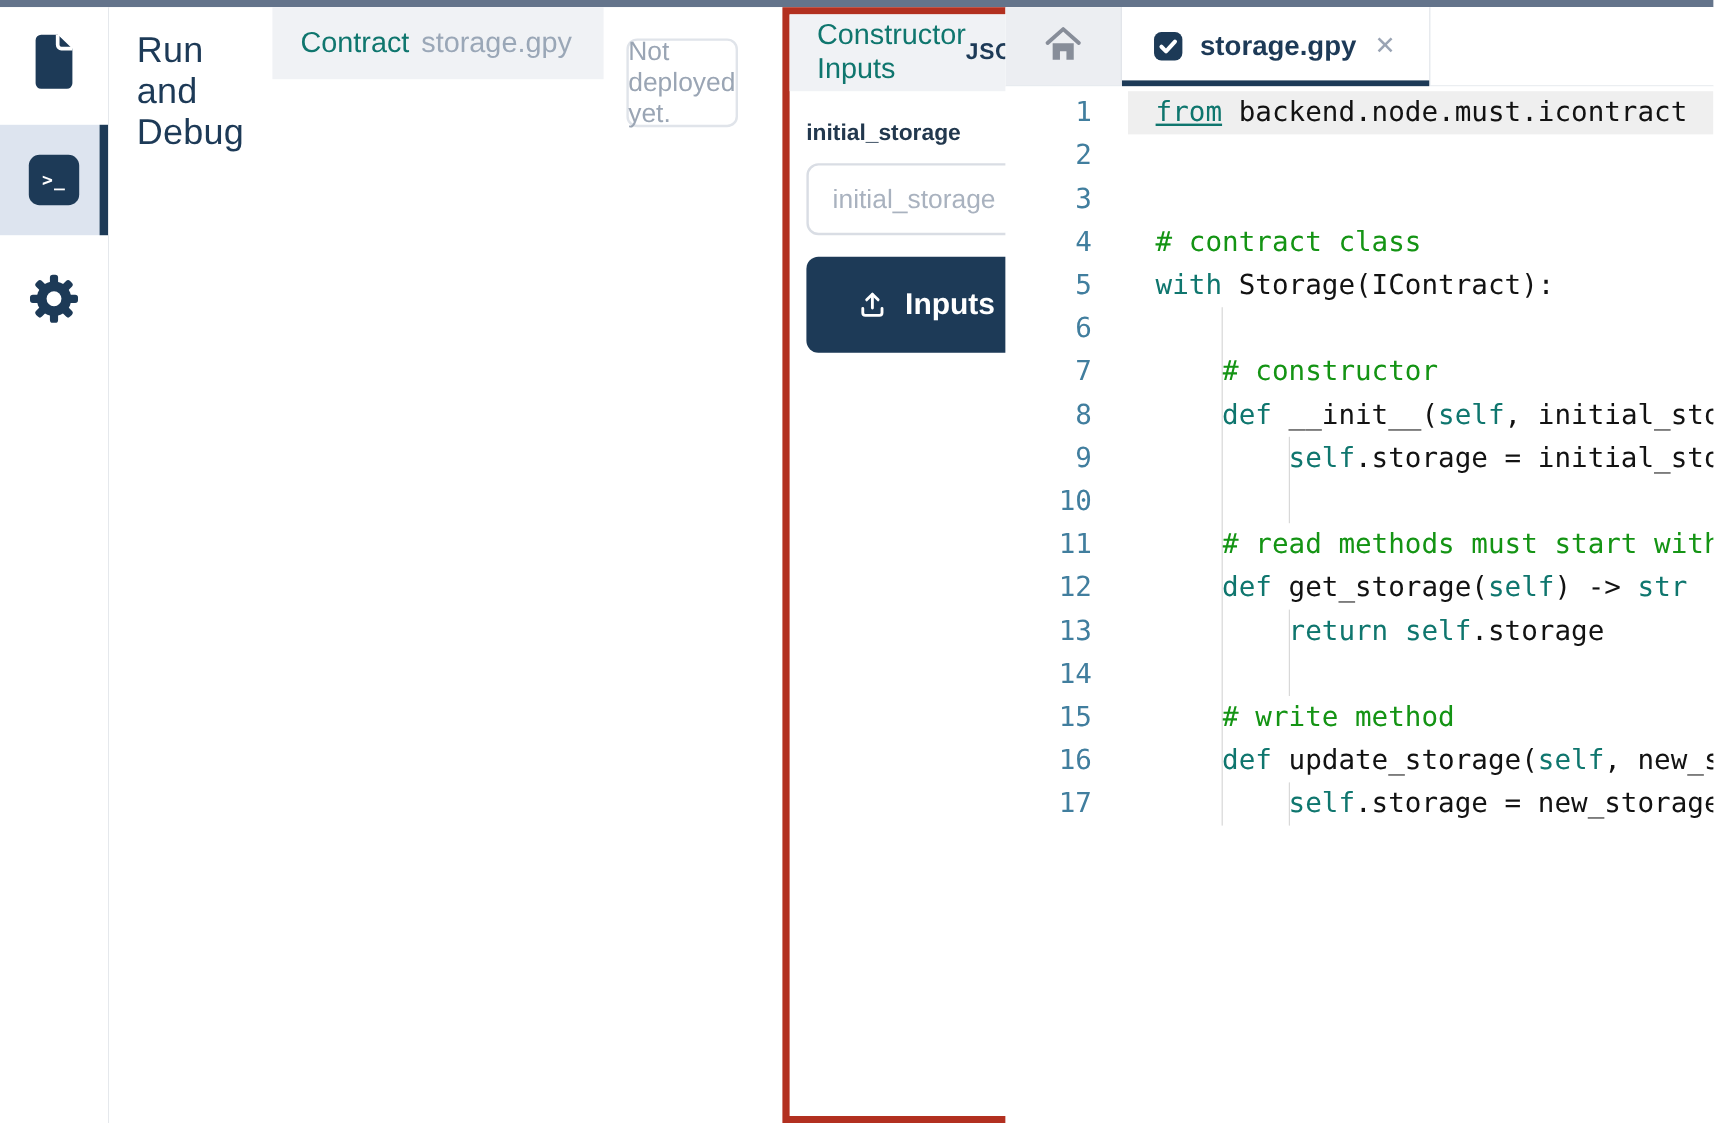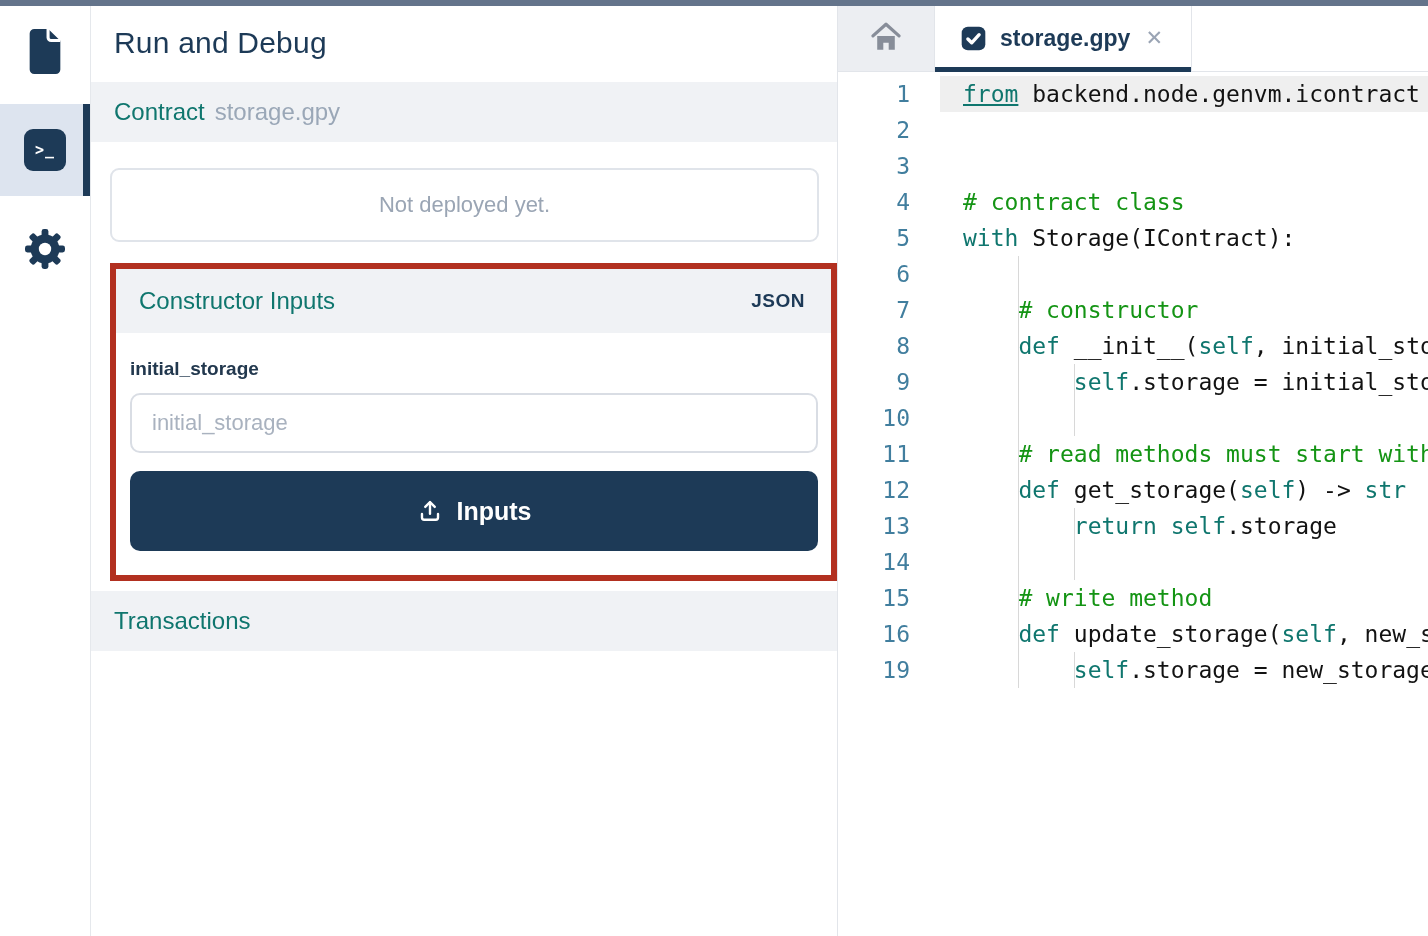--- a/index.html
+++ b/index.html
@@ -32,21 +32,21 @@
     display: flex; align-items: center; justify-content: center;
   }
   .term-glyph {
     color: #fff; font-family: "DejaVu Sans Mono", monospace;
     font-weight: 700; font-size: 15px; letter-spacing: 1px; line-height: 1;
   }
 
   
   .run-panel {
     width: 747px; flex: none; background: #ffffff; border-right: 1px solid #e2e5ea;
-    display: flex; flex-direction: column;
+    display: flex; flex-direction: row;
   }
   .panel-title {
     font-size: 30px; font-weight: 500; color: #1d3a57;
     padding: 20px 24px 22px 23px; letter-spacing: 0.2px;
   }
   .band {
     background: #f0f2f5; height: 60px; display: flex; align-items: center;
     padding: 0 26px 0 23px; flex: none;
   }
   .band-title { font-size: 24px; font-weight: 500; color: #0f766e; }
@@ -231,34 +231,34 @@
     </div>
 
     <div class="code-area">
       <div class="guides">
           <div class="iguide" style="left: 180.4px; top: 180px; height: 432px;"></div>
           <div class="iguide" style="left: 235.8px; top: 288px; height: 72px;"></div>
           <div class="iguide" style="left: 235.8px; top: 432px; height: 72px;"></div>
           <div class="iguide" style="left: 235.8px; top: 576px; height: 36px;"></div>
         </div>
       <div id="code-lines">
-          <div class="code-line hl"><span class="gutter">1</span><span class="code-text"><span class="tok-k tok-u">from</span><span class="tok-p"> backend.node.genvm.icontract</span></span></div>
+          <div class="code-line hl"><span class="gutter">1</span><span class="code-text"><span class="tok-k tok-u">from</span><span class="tok-p"> backend.node.must.icontract</span></span></div>
           <div class="code-line"><span class="gutter">2</span><span class="code-text"></span></div>
           <div class="code-line"><span class="gutter">3</span><span class="code-text"></span></div>
           <div class="code-line"><span class="gutter">4</span><span class="code-text"><span class="tok-c"># contract class</span></span></div>
           <div class="code-line"><span class="gutter">5</span><span class="code-text"><span class="tok-k">with</span><span class="tok-p"> Storage(IContract):</span></span></div>
           <div class="code-line"><span class="gutter">6</span><span class="code-text"></span></div>
           <div class="code-line"><span class="gutter">7</span><span class="code-text"><span class="tok-p">    </span><span class="tok-c"># constructor</span></span></div>
           <div class="code-line"><span class="gutter">8</span><span class="code-text"><span class="tok-p">    </span><span class="tok-k">def</span><span class="tok-p"> __init__(</span><span class="tok-k">self</span><span class="tok-p">, initial_sto</span></span></div>
           <div class="code-line"><span class="gutter">9</span><span class="code-text"><span class="tok-p">        </span><span class="tok-k">self</span><span class="tok-p">.storage = initial_sto</span></span></div>
           <div class="code-line"><span class="gutter">10</span><span class="code-text"></span></div>
           <div class="code-line"><span class="gutter">11</span><span class="code-text"><span class="tok-p">    </span><span class="tok-c"># read methods must start with</span></span></div>
           <div class="code-line"><span class="gutter">12</span><span class="code-text"><span class="tok-p">    </span><span class="tok-k">def</span><span class="tok-p"> get_storage(</span><span class="tok-k">self</span><span class="tok-p">) -&gt; </span><span class="tok-k">str</span></span></div>
           <div class="code-line"><span class="gutter">13</span><span class="code-text"><span class="tok-p">        </span><span class="tok-k">return</span><span class="tok-p"> </span><span class="tok-k">self</span><span class="tok-p">.storage</span></span></div>
           <div class="code-line"><span class="gutter">14</span><span class="code-text"></span></div>
           <div class="code-line"><span class="gutter">15</span><span class="code-text"><span class="tok-p">    </span><span class="tok-c"># write method</span></span></div>
           <div class="code-line"><span class="gutter">16</span><span class="code-text"><span class="tok-p">    </span><span class="tok-k">def</span><span class="tok-p"> update_storage(</span><span class="tok-k">self</span><span class="tok-p">, new_s</span></span></div>
-          <div class="code-line"><span class="gutter">19</span><span class="code-text"><span class="tok-p">        </span><span class="tok-k">self</span><span class="tok-p">.storage = new_storage</span></span></div>
+          <div class="code-line"><span class="gutter">17</span><span class="code-text"><span class="tok-p">        </span><span class="tok-k">self</span><span class="tok-p">.storage = new_storage</span></span></div>
         </div>
     </div>
   </section>
 
 </div>
 
 </body></html>

